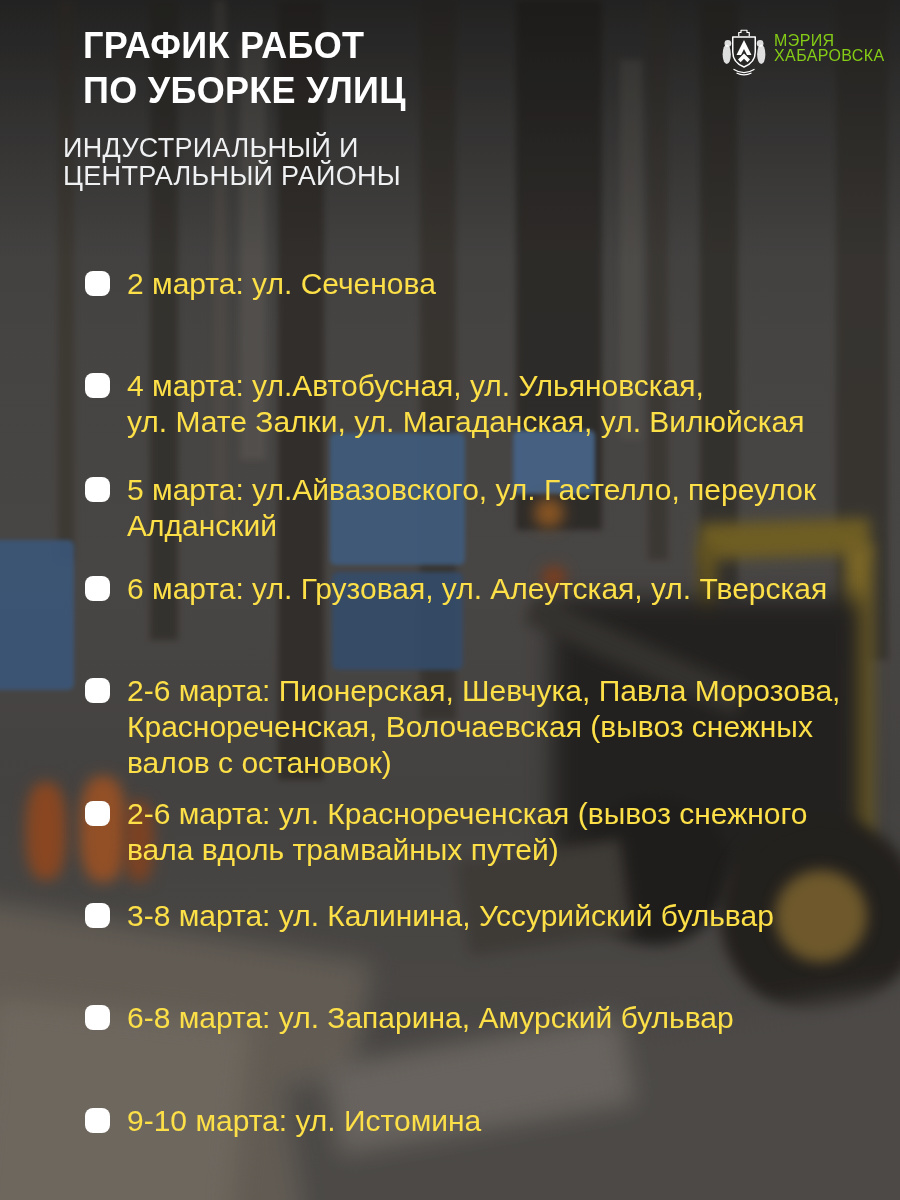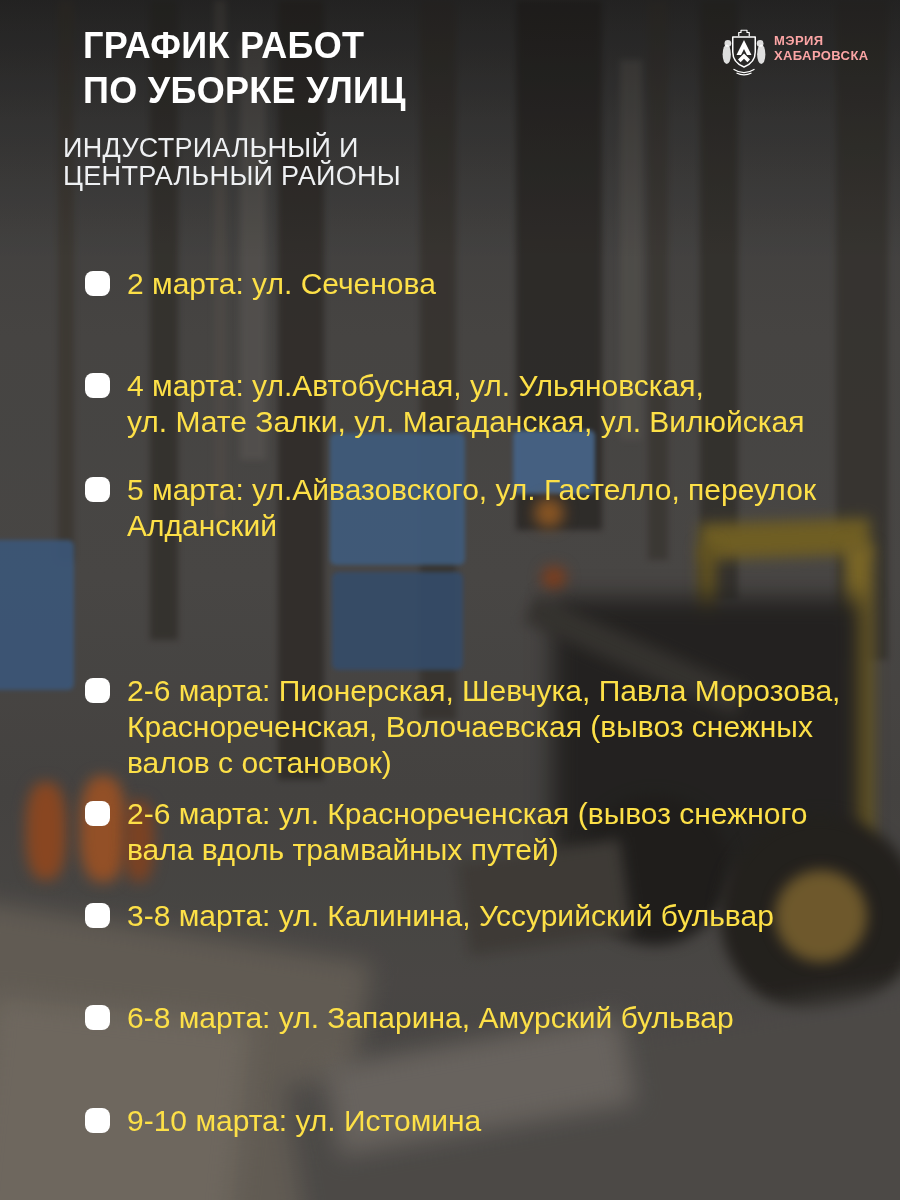--- a/index.html
+++ b/index.html
@@ -34,22 +34,22 @@
   }
   .subtitle{
     position:absolute;left:63px;top:134px;
     font-size:27px;line-height:28px;font-weight:500;letter-spacing:.3px;
     white-space:pre;color:#eef0f2;
   }
   .logo{position:absolute;left:720px;top:26px;display:flex;align-items:flex-start;}
   .emblem{width:48px;height:52px;display:block;}
   .logo-text{
     margin-left:6px;margin-top:7px;
-    font-size:13px;line-height:15px;font-weight:700;letter-spacing:.4px;
-    white-space:pre;color:#fca5a5;
+    font-size:16px;line-height:15px;font-weight:400;letter-spacing:.4px;
+    white-space:pre;color:#84cc16;
   }
   .row{position:absolute;left:85px;display:flex;align-items:flex-start;}
   .cb{
     flex:0 0 auto;width:25px;height:25px;margin-top:5px;margin-right:17px;
     background:#ffffff;border-radius:8px;
   }
   .txt{
     font-size:30px;line-height:36px;font-weight:400;color:#fde047;
     white-space:pre;letter-spacing:0;
   }
@@ -140,20 +140,24 @@
     <div class="row" style="top:368px">
       <span class="cb"></span>
       <div class="txt">4 марта: ул.Автобусная, ул. Ульяновская,
 ул. Мате Залки, ул. Магаданская, ул. Вилюйская</div>
     </div>
     <div class="row" style="top:472px">
       <span class="cb"></span>
       <div class="txt">5 марта: ул.Айвазовского, ул. Гастелло, переулок
 Алданский</div>
     </div>
+    <div class="row" style="top:571px">
+      <span class="cb"></span>
+      <div class="txt">6 марта: ул. Грузовая, ул. Алеутская, ул. Тверская</div>
+    </div>
     <div class="row" style="top:673px">
       <span class="cb"></span>
       <div class="txt">2-6 марта: Пионерская, Шевчука, Павла Морозова,
 Краснореченская, Волочаевская (вывоз снежных
 валов с остановок)</div>
     </div>
     <div class="row" style="top:796px">
       <span class="cb"></span>
       <div class="txt">2-6 марта: ул. Краснореченская (вывоз снежного
 вала вдоль трамвайных путей)</div>

